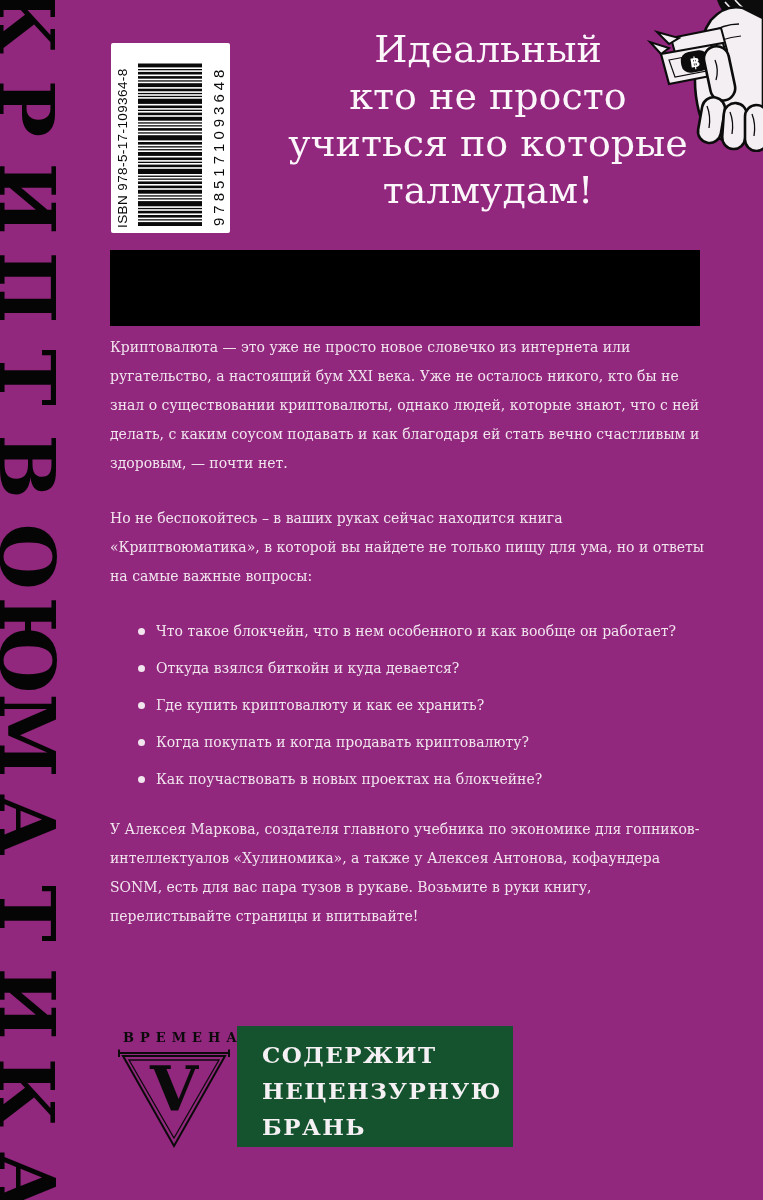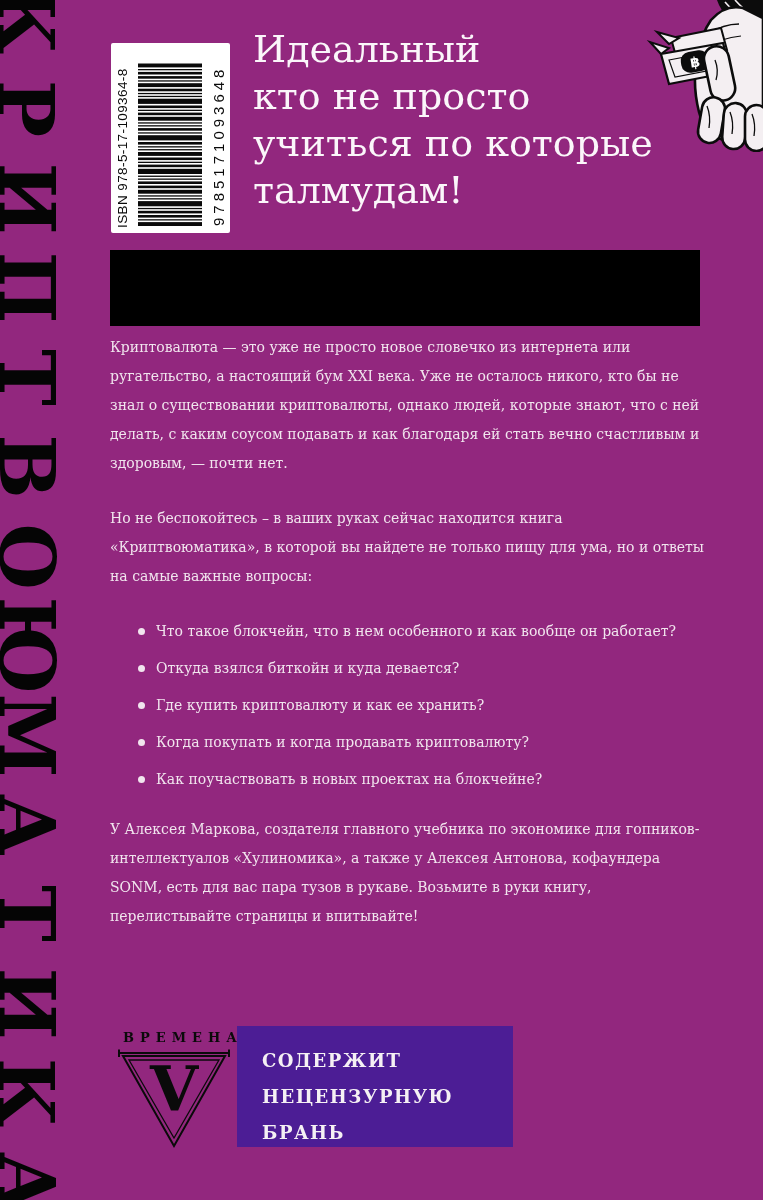--- a/index.html
+++ b/index.html
@@ -26,21 +26,21 @@
     display:flex;flex-direction:column;justify-content:space-between;
     font-family:"Liberation Sans",sans-serif;color:#0a0a0a;
   }
   .isbn-line{font-size:13.5px;letter-spacing:.4px;white-space:nowrap;padding-left:2px;}
   .bars{width:182px;height:64px;display:block;margin:0 auto;}
   .bars rect{fill:#0a0a0a;}
   .ean-line{font-size:15px;letter-spacing:4px;white-space:nowrap;padding-left:4px;}
   
   .tagline{
     position:absolute;left:253px;top:26px;width:470px;
-    color:#FBF6FA;font-size:38px;line-height:47px;font-weight:normal;
+    color:#FBF6FA;font-size:38px;line-height:47px;font-weight:normal;text-align:center;
   }
   
   .fist{position:absolute;top:0;right:0;width:118px;height:152px;}
   
   .redacted{
     position:absolute;left:110px;top:250px;width:590px;height:76px;background:#000;
   }
   
   .bodytext{
     position:absolute;left:110px;top:333px;width:596px;
@@ -53,23 +53,23 @@
     position:absolute;left:-18px;top:11px;width:7px;height:7px;border-radius:50%;
     background:#F1E5EE;
   }
   .bodytext p.closing{margin-bottom:0;}
   
   .publisher{position:absolute;left:117px;top:1030px;width:114px;text-align:center;color:#0a0a0a;}
   .publisher-name{font-size:13px;font-weight:bold;letter-spacing:6px;text-indent:6px;}
   .publisher svg{display:block;margin:1px auto 0;}
   
   .warning{
-    position:absolute;left:237px;top:1026px;width:276px;height:121px;background:#4c1d95;
-    color:#F5F0F4;box-sizing:border-box;padding:17px 0 0 25px;
-    font-weight:bold;font-size:18px;line-height:36px;letter-spacing:1.5px;
+    position:absolute;left:237px;top:1026px;width:276px;height:121px;background:#14532d;
+    color:#F5F0F4;box-sizing:border-box;padding:11px 0 0 25px;
+    font-weight:bold;font-size:23px;line-height:36px;letter-spacing:1.5px;
   }
 </style>
 </head>
 <body>
 
 <div class="cover">
 
   <div class="spine">
       <span>К</span>
       <span>Р</span>

